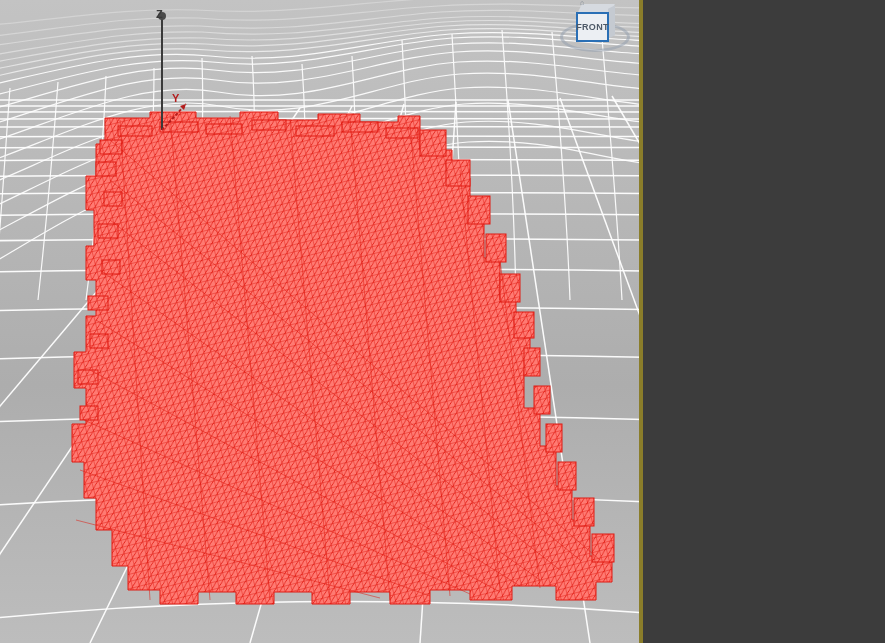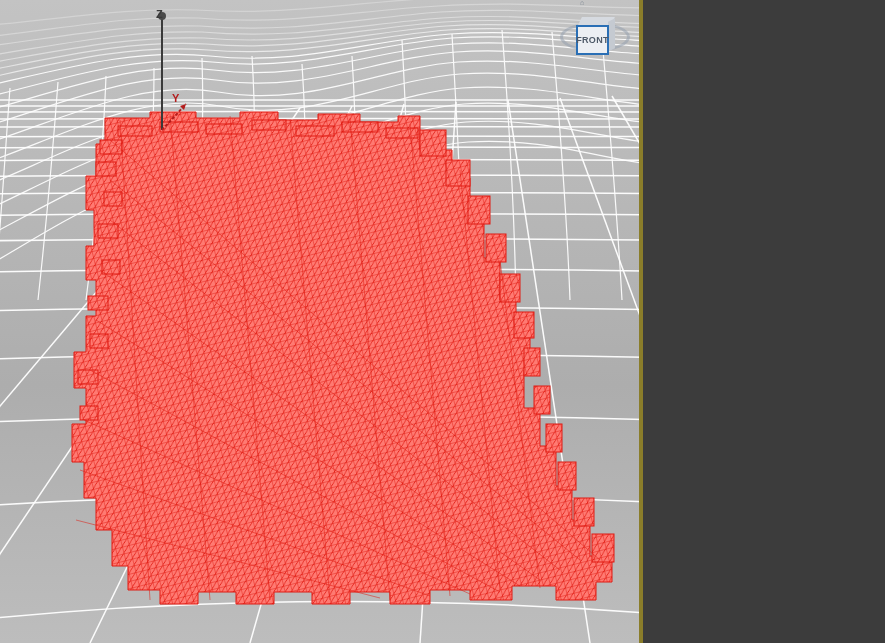--- a/index.html
+++ b/index.html
@@ -58,21 +58,21 @@
     width: 78px; height: 62px;
   }
   #vc-ring {
     position: absolute; left: 4px; top: 22px;
     width: 70px; height: 30px;
     border: 3px solid rgba(150,160,175,0.55);
     border-radius: 50%;
     box-sizing: border-box;
   }
   #vc-body {
-    position: absolute; left: 20px; top: 17px;
+    position: absolute; left: 20px; top: 4px;
     width: 38px; height: 40px;
   }
   #vc-face-front {
     position: absolute; left: 0px; top: 8px;
     width: 33px; height: 30px;
     background: #eceff3;
     border: 2px solid #2a6fb5;
     box-sizing: border-box;
     display: flex; align-items: center; justify-content: center;
     font-size: 9px; font-weight: bold; color: #4e5a68;

